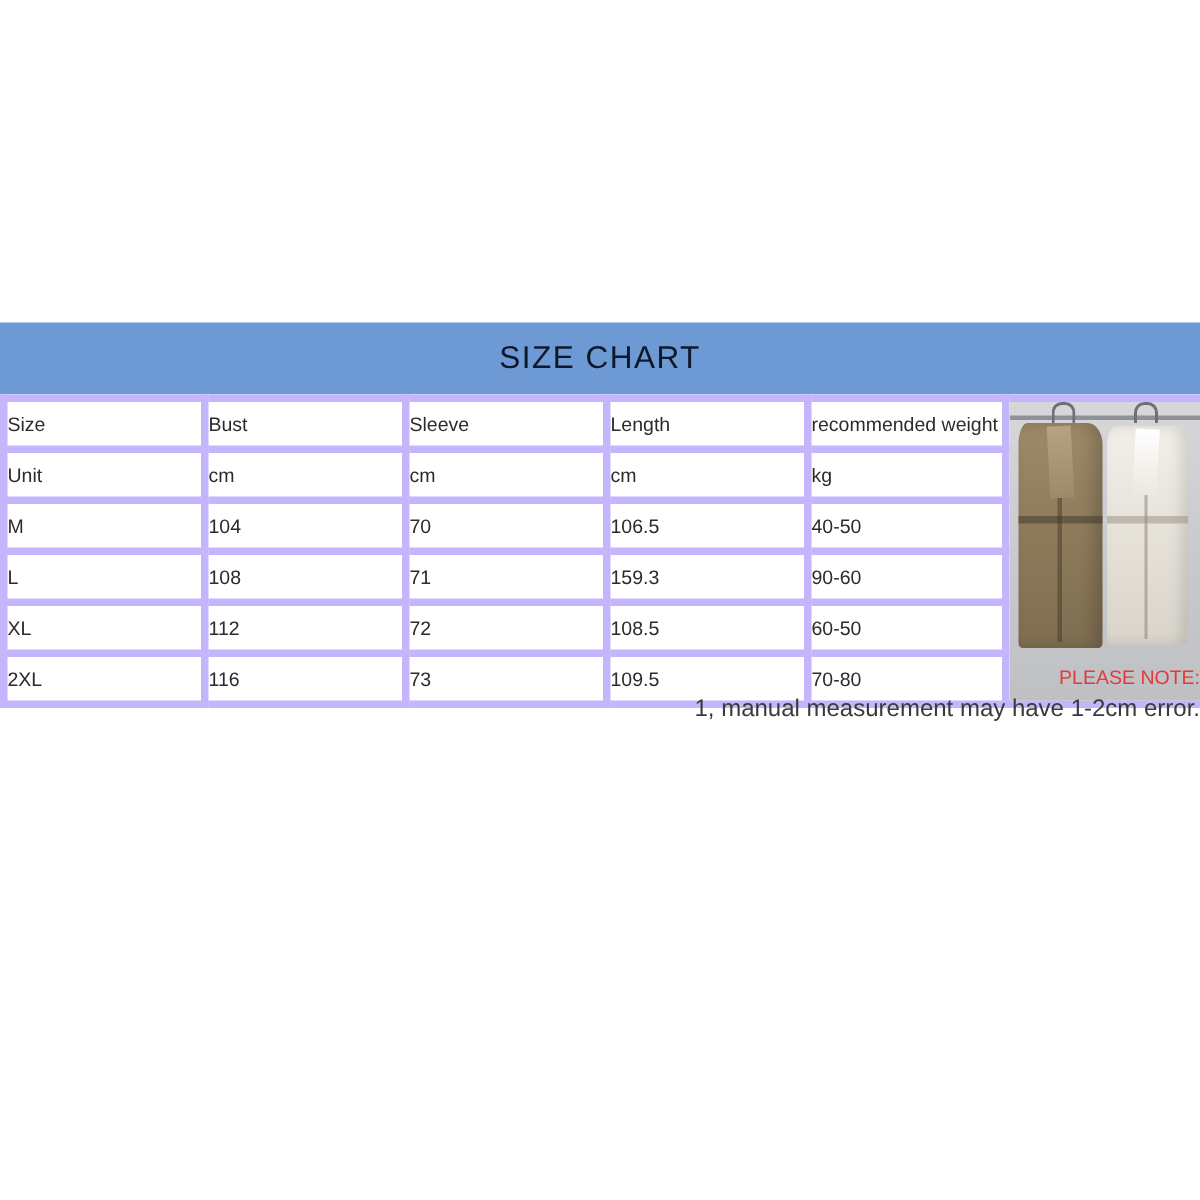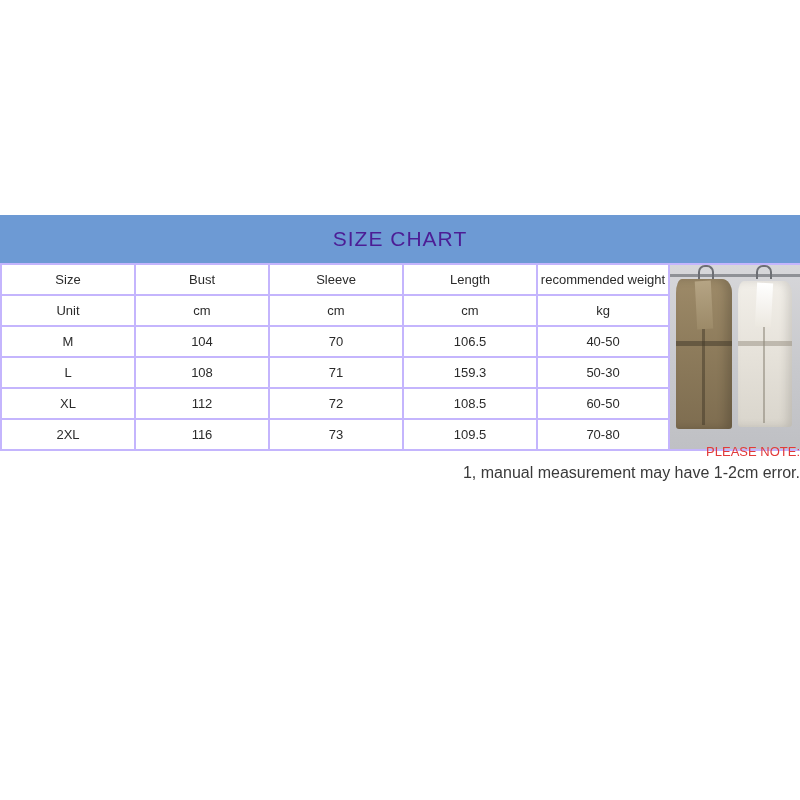--- a/index.html
+++ b/index.html
@@ -26,35 +26,35 @@
     width: 800px;
   }
   .chart-title-bar {
     height: 48px;
     background: #6d9ad4;
     display: flex;
     align-items: center;
     justify-content: center;
   }
   .chart-title {
-    color: #4c1d95;
+    color: #0f172a;
     font-size: 21px;
     letter-spacing: 1px;
     font-weight: 400;
   }
   table.size-table {
     border-collapse: collapse;
     table-layout: fixed;
     width: 800px;
     background: #ffffff;
   }
   table.size-table td {
-    border: 2px solid #c4b5fd;
+    border: 5px solid #c4b5fd;
     height: 29px;
-    text-align: center;
+    text-align: left;
     vertical-align: middle;
     font-size: 13px;
     color: #2b2b2b;
     font-weight: 400;
     padding: 0;
   }
   .col-size   { width: 134px; }
   .col-bust   { width: 134px; }
   .col-sleeve { width: 134px; }
   .col-length { width: 134px; }
@@ -228,21 +228,21 @@
           <td>70</td>
           <td>106.5</td>
           <td>40-50</td>
         </tr>
 
         <tr>
           <td>L</td>
           <td>108</td>
           <td>71</td>
           <td>159.3</td>
-          <td>50-30</td>
+          <td>90-60</td>
         </tr>
 
         <tr>
           <td>XL</td>
           <td>112</td>
           <td>72</td>
           <td>108.5</td>
           <td>60-50</td>
         </tr>
 

